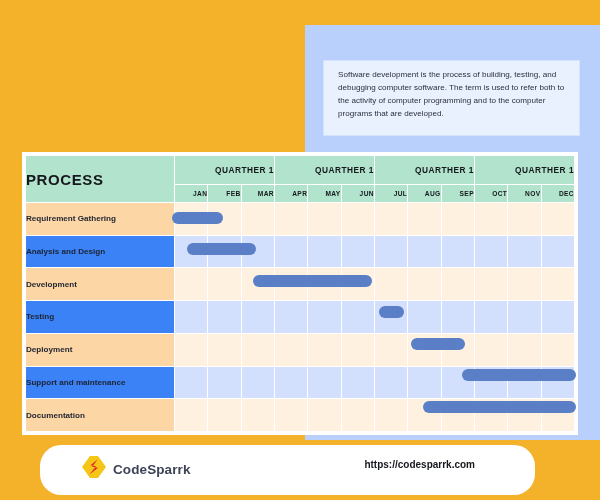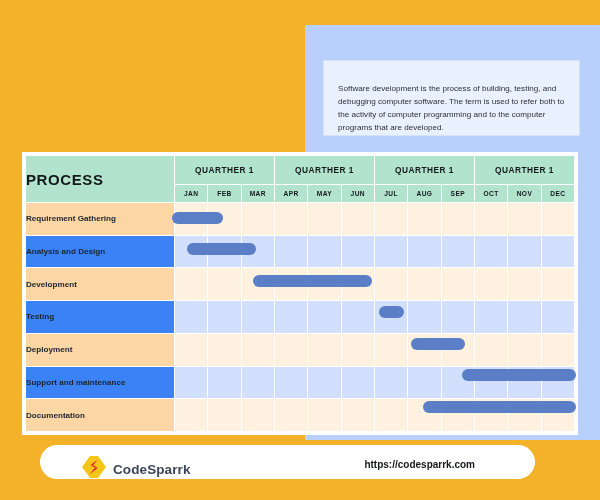--- a/index.html
+++ b/index.html
@@ -55,21 +55,21 @@
 
   
   .desc-card {
     position: absolute;
     left: 323px;
     top: 60px;
     width: 257px;
     height: 76px;
     background: #eaf1fe;
     border: 1px solid #d5e2fb;
-    padding: 21px 14px 0 14px;
+    padding: 7px 14px 0 14px;
   }
   .desc-text {
     font-size: 8.1px;
     line-height: 1.62;
     color: #2a2f3a;
   }
 
   
   .table-wrap {
     position: absolute;
@@ -90,21 +90,21 @@
 
   .gantt th, .gantt td {
     padding: 0;
     vertical-align: middle;
   }
 
   .hdr {
     background: #b2e3cd;
     color: #14171c;
     font-weight: bold;
-    text-align: center;
+    text-align: right;
   }
   .hdr-process {
     text-align: left;
     padding-left: 16px;
     font-size: 15px;
     letter-spacing: 0.6px;
   }
   .hdr-quarter {
     font-size: 8.3px;
     letter-spacing: 0.5px;
@@ -148,21 +148,21 @@
     background: #5b7fc7;
     border-radius: 7px;
   }
 
   
   .footer-pill {
     position: absolute;
     left: 40px;
     top: 445px;
     width: 495px;
-    height: 34px;
+    height: 50px;
     background: #ffffff;
     border-radius: 21px;
   }
   .brand {
     position: absolute;
     left: 42px;
     top: 11px;
     display: flex;
     align-items: center;
     gap: 7px;

